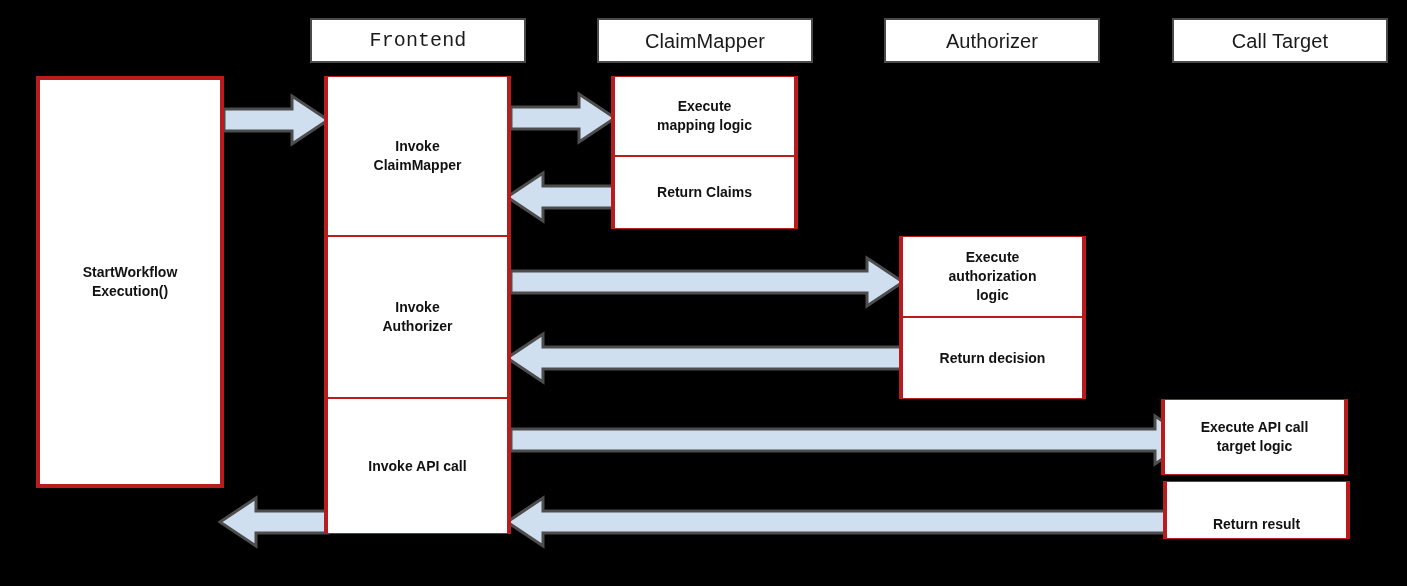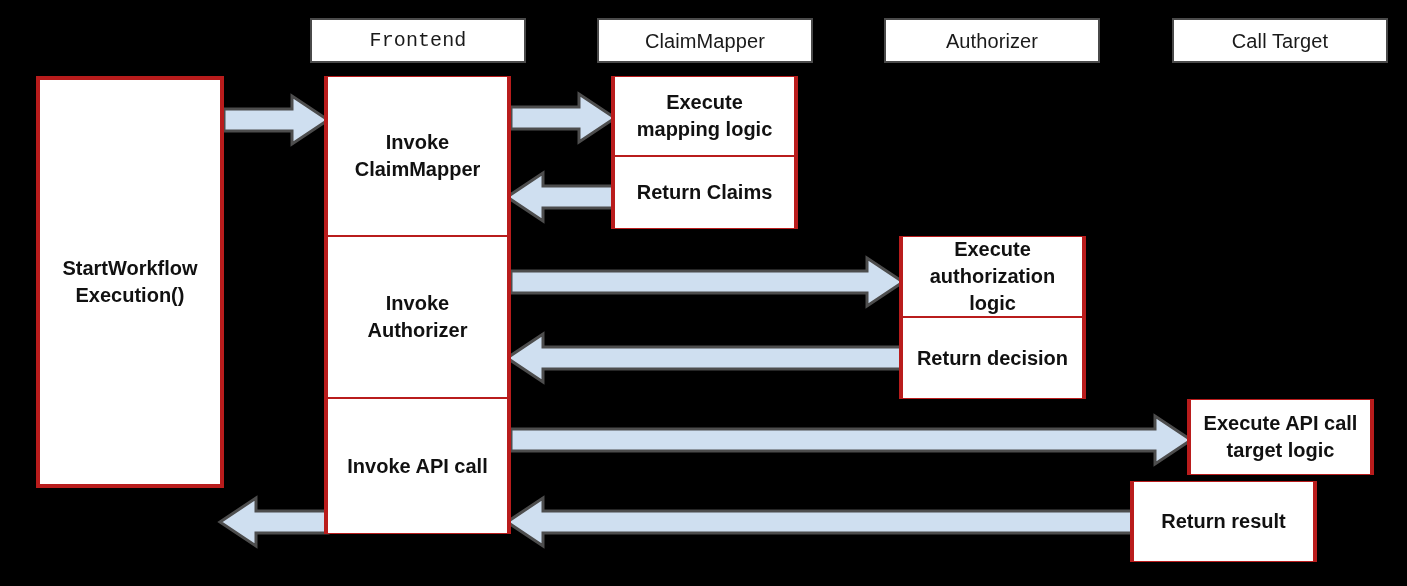--- a/index.html
+++ b/index.html
@@ -36,21 +36,21 @@
   .life-box {
     position: absolute;
     box-sizing: border-box;
     background: #ffffff;
     border: 4px solid #b91c1c;
     display: flex;
     align-items: center;
     justify-content: center;
     text-align: center;
     color: #111111;
-    font-size: 20px;
+    font-size: 14px;
     font-weight: bold;
     line-height: 1.35;
     padding: 4px 8px;
   }
   .life-box.seg {
     border-top-width: 1px;
     border-bottom-width: 1px;
   }
   .life-box.seg-first { border-bottom-width: 1px; }
   .life-box.seg-last  { border-top-width: 1px; }
@@ -157,21 +157,21 @@
   </div>
 
   <div class="life-box seg seg-first" style="left:899px; top:236px; width:187px; height:81px;">
     <span>Execute<br>authorization<br>logic</span>
   </div>
 
   <div class="life-box seg seg-last" style="left:899px; top:317px; width:187px; height:82px;">
     <span>Return decision</span>
   </div>
 
-  <div class="life-box seg seg-first" style="left:1187px; top:399px; width:187px; height:76px;">
+  <div class="life-box seg seg-first" style="left:1161px; top:399px; width:187px; height:76px;">
     <span>Execute API call<br>target logic</span>
   </div>
 
-  <div class="life-box seg seg-last" style="left:1130px; top:481px; width:187px; height:81px;">
+  <div class="life-box seg seg-last" style="left:1163px; top:481px; width:187px; height:58px;align-items:flex-end;">
     <span>Return result</span>
   </div>
 
 </div>
 
 </body></html>

